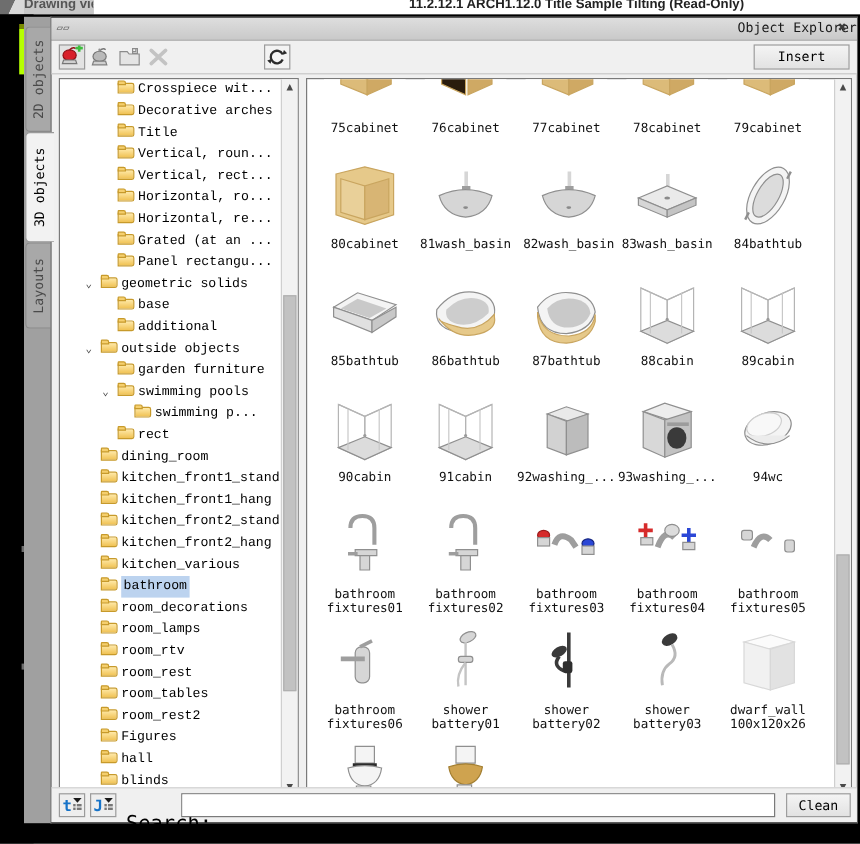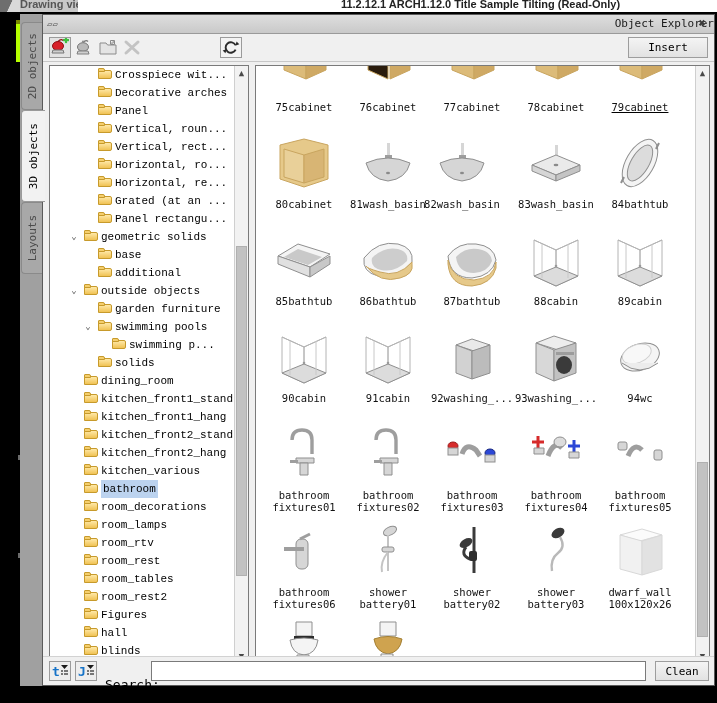--- a/index.html
+++ b/index.html
@@ -87,21 +87,21 @@
 
   
   .vsb{position:absolute;top:0;right:0;width:14px;bottom:0;background:#f2f2f2;border-left:1px solid #cfcfcf;box-sizing:border-box;}
   .vsb .ar{position:absolute;left:0;width:13px;height:15px;text-align:center;line-height:15px;font-size:9px;color:#4a4a4a;}
   .vsb .ar.up{top:0;} .vsb .ar.dn{bottom:0;}
   .vsb .thmb{position:absolute;left:1px;width:11px;background:#c2c2c2;border:1px solid #b0b0b0;box-sizing:border-box;}
 
   
   .searchbar{position:absolute;left:0;right:0;bottom:0;height:28px;background:#f0f0f0;border-top:1px solid #d2d2d2;}
   .sbtn{position:absolute;top:4px;width:22px;height:20px;border:1px solid #9b9b9b;background:#eee;box-sizing:border-box;}
-  .slabel{position:absolute;left:62px;top:20px;font-size:13px;}
+  .slabel{position:absolute;left:62px;top:20px;font-size:17px;}
   .sinput{position:absolute;left:108px;top:4px;right:68px;height:20px;background:#fff;border:1px solid #7a7a7a;box-sizing:border-box;}
   .cleanbtn{position:absolute;right:5px;top:4px;width:54px;height:20px;background:linear-gradient(#f4f4f4,#e2e2e2);
             border:1px solid #9d9d9d;text-align:center;line-height:19px;font-size:11px;box-sizing:border-box;cursor:pointer;}
 
   .botblack{position:absolute;left:0;bottom:0;width:717px;height:17px;background:#000;}
 </style>
 </head>
 <body>
 
 <div id="root">
@@ -183,35 +183,35 @@
         </svg>
       </div>
 
       <div class="insert">Insert</div>
     </div>
 
     <div class="tree">
       <div class="treeinner" id="tree-rows">
           <div class="row"><span class="fold" style="margin-left: 48px;"></span><span class="lbl">Crosspiece wit...</span></div>
           <div class="row"><span class="fold" style="margin-left: 48px;"></span><span class="lbl">Decorative arches</span></div>
-          <div class="row"><span class="fold" style="margin-left: 48px;"></span><span class="lbl">Panel</span></div>
+          <div class="row"><span class="fold" style="margin-left: 48px;"></span><span class="lbl">Title</span></div>
           <div class="row"><span class="fold" style="margin-left: 48px;"></span><span class="lbl">Vertical, roun...</span></div>
           <div class="row"><span class="fold" style="margin-left: 48px;"></span><span class="lbl">Vertical, rect...</span></div>
           <div class="row"><span class="fold" style="margin-left: 48px;"></span><span class="lbl">Horizontal, ro...</span></div>
           <div class="row"><span class="fold" style="margin-left: 48px;"></span><span class="lbl">Horizontal, re...</span></div>
           <div class="row"><span class="fold" style="margin-left: 48px;"></span><span class="lbl">Grated (at an ...</span></div>
           <div class="row"><span class="fold" style="margin-left: 48px;"></span><span class="lbl">Panel rectangu...</span></div>
           <div class="row"><span class="chev" style="left: 18px;">⌄</span><span class="fold" style="margin-left: 34px;"></span><span class="lbl">geometric solids</span></div>
           <div class="row"><span class="fold" style="margin-left: 48px;"></span><span class="lbl">base</span></div>
           <div class="row"><span class="fold" style="margin-left: 48px;"></span><span class="lbl">additional</span></div>
           <div class="row"><span class="chev" style="left: 18px;">⌄</span><span class="fold" style="margin-left: 34px;"></span><span class="lbl">outside objects</span></div>
           <div class="row"><span class="fold" style="margin-left: 48px;"></span><span class="lbl">garden furniture</span></div>
           <div class="row"><span class="chev" style="left: 32px;">⌄</span><span class="fold" style="margin-left: 48px;"></span><span class="lbl">swimming pools</span></div>
           <div class="row"><span class="fold" style="margin-left: 62px;"></span><span class="lbl">swimming p...</span></div>
-          <div class="row"><span class="fold" style="margin-left: 48px;"></span><span class="lbl">solids</span></div>
+          <div class="row"><span class="fold" style="margin-left: 48px;"></span><span class="lbl">rect</span></div>
           <div class="row"><span class="fold" style="margin-left: 34px;"></span><span class="lbl">dining_room</span></div>
           <div class="row"><span class="fold" style="margin-left: 34px;"></span><span class="lbl">kitchen_front1_stand</span></div>
           <div class="row"><span class="fold" style="margin-left: 34px;"></span><span class="lbl">kitchen_front1_hang</span></div>
           <div class="row"><span class="fold" style="margin-left: 34px;"></span><span class="lbl">kitchen_front2_stand</span></div>
           <div class="row"><span class="fold" style="margin-left: 34px;"></span><span class="lbl">kitchen_front2_hang</span></div>
           <div class="row"><span class="fold" style="margin-left: 34px;"></span><span class="lbl">kitchen_various</span></div>
           <div class="row sel"><span class="fold" style="margin-left: 34px;"></span><span class="lbl">bathroom</span></div>
           <div class="row"><span class="fold" style="margin-left: 34px;"></span><span class="lbl">room_decorations</span></div>
           <div class="row"><span class="fold" style="margin-left: 34px;"></span><span class="lbl">room_lamps</span></div>
           <div class="row"><span class="fold" style="margin-left: 34px;"></span><span class="lbl">room_rtv</span></div>
@@ -257,21 +257,21 @@
             <div class="cap">77cabinet</div>
           </div>
           <div class="cell" style="left: 258px; top: 6px;">
             <div class="thumb"><svg width="68" height="68" viewBox="0 0 68 68">
                 <path d="M14 26 l20 -9 l22 7 l-20 9 z" fill="#e6c98a" stroke="#c9a55f"></path>
                 <path d="M14 26 v12 l22 9 v-13 z" fill="#dcbb79" stroke="#c9a55f"></path>
                 <path d="M36 34 v13 l20 -9 v-12 z" fill="#cfa964" stroke="#c9a55f"></path>
               </svg></div>
             <div class="cap">78cabinet</div>
           </div>
-          <div class="cell" style="left: 342px; top: 6px; text-decoration: underline;">
+          <div class="cell" style="left: 342px; top: 6px;">
             <div class="thumb"><svg width="68" height="68" viewBox="0 0 68 68">
                 <path d="M14 26 l20 -9 l22 7 l-20 9 z" fill="#e6c98a" stroke="#c9a55f"></path>
                 <path d="M14 26 v12 l22 9 v-13 z" fill="#dcbb79" stroke="#c9a55f"></path>
                 <path d="M36 34 v13 l20 -9 v-12 z" fill="#cfa964" stroke="#c9a55f"></path>
               </svg></div>
             <div class="cap">79cabinet</div>
           </div>
           <div class="cell" style="left: 6px; top: 103px;">
             <div class="thumb"><svg width="68" height="68" viewBox="0 0 68 68">
                 <path d="M10 16 l24 -6 l24 6 v34 l-24 8 l-24 -8 z" fill="#e6c98a" stroke="#c9a55f"></path>
@@ -282,21 +282,21 @@
           </div>
           <div class="cell" style="left: 90px; top: 103px;">
             <div class="thumb"><svg width="68" height="68" viewBox="0 0 68 68">
                 <path d="M33 14 h3 v12 h-3 z" fill="#d6d6d6"></path>
                 <path d="M31 26 h7 v4 h-7 z" fill="#9e9e9e"></path>
                 <path d="M12 34 q22 -10 44 0 q-4 16 -22 18 q-18 -2 -22 -18 z" fill="#d6d6d6" stroke="#8f8f8f"></path>
                 <ellipse cx="34" cy="44" rx="2" ry="1.2" fill="#8a8a8a"></ellipse>
               </svg></div>
             <div class="cap">81wash_basin</div>
           </div>
-          <div class="cell" style="left: 164px; top: 103px;">
+          <div class="cell" style="left: 176px; top: 103px;">
             <div class="thumb"><svg width="68" height="68" viewBox="0 0 68 68">
                 <path d="M33 14 h3 v12 h-3 z" fill="#d6d6d6"></path>
                 <path d="M31 26 h7 v4 h-7 z" fill="#9e9e9e"></path>
                 <path d="M12 34 q22 -10 44 0 q-4 16 -22 18 q-18 -2 -22 -18 z" fill="#d6d6d6" stroke="#8f8f8f"></path>
                 <ellipse cx="34" cy="44" rx="2" ry="1.2" fill="#8a8a8a"></ellipse>
               </svg></div>
             <div class="cap">82wash_basin</div>
           </div>
           <div class="cell" style="left: 258px; top: 103px;">
             <div class="thumb"><svg width="68" height="68" viewBox="0 0 68 68">

